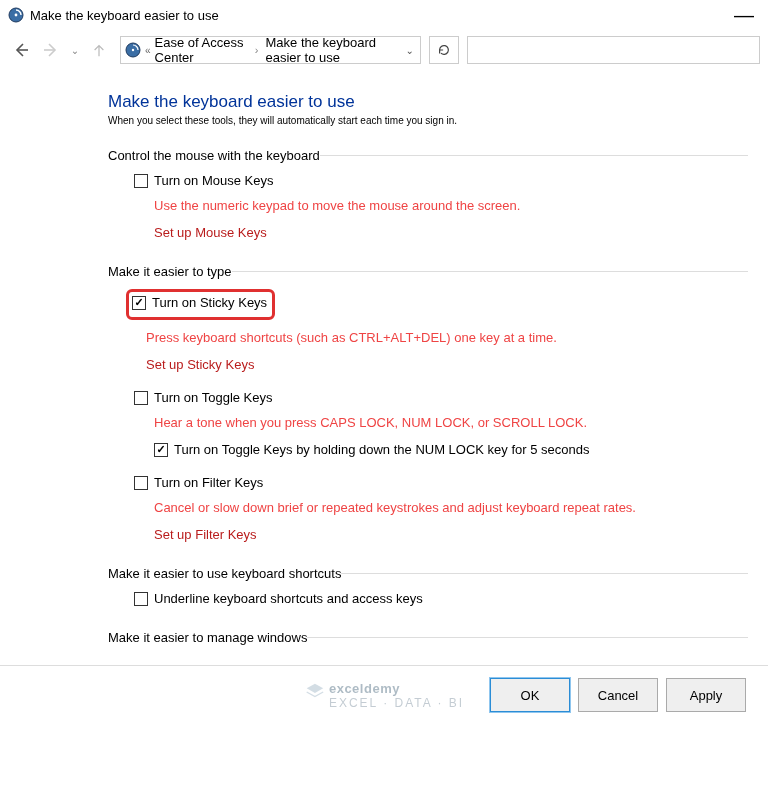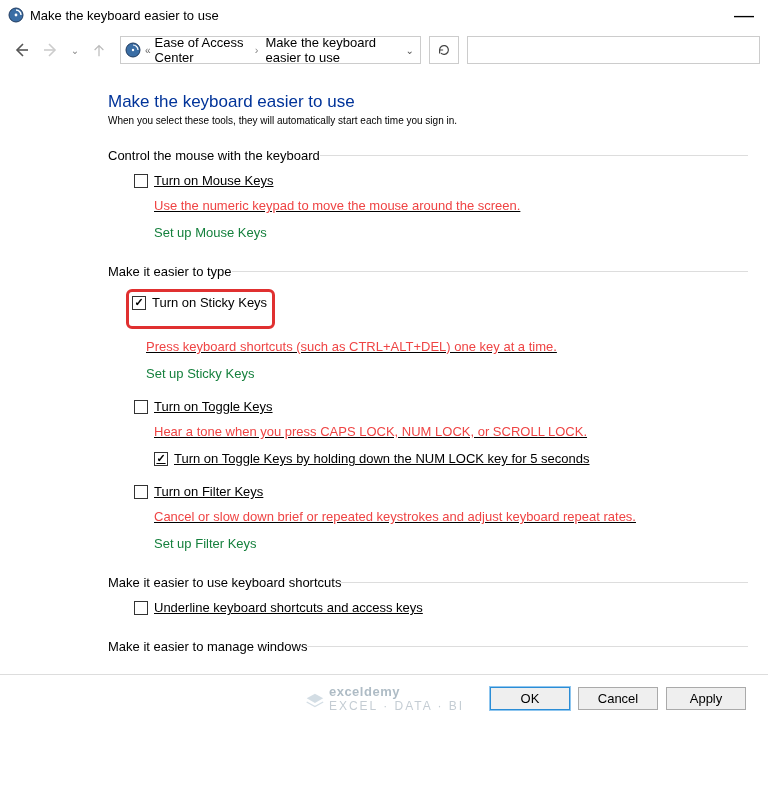--- a/index.html
+++ b/index.html
@@ -92,21 +92,20 @@
     white-space: nowrap;
   }
   .section-line {
     flex: 1;
     height: 1px;
     background: #ddd;
   }
   .option-group {
     padding-left: 26px;
     margin-bottom: 18px;
-    text-decoration: underline;
   }
   .checkbox-row {
     display: flex;
     align-items: center;
     gap: 6px;
     margin-bottom: 4px;
   }
   .checkbox {
     width: 14px; height: 14px;
     border: 1px solid #333;
@@ -122,62 +121,62 @@
     content: "✓";
     color: #000;
     font-weight: bold;
   }
   .desc {
     padding-left: 20px;
     margin: 10px 0 12px 0;
     color: #ef4444;
   }
   .link {
-    color: #15803d;
+    color: #b91c1c;
     padding-left: 20px;
     cursor: pointer;
     display: inline-block;
   }
   .sub-option {
     padding-left: 20px;
     margin-top: 8px;
   }
   .highlight-box {
     border: 3px solid #e03030;
     border-radius: 6px;
-    padding: 3px 5px 16px 3px;
+    padding: 3px 5px 7px 3px;
     display: inline-flex;
     align-items: center;
     gap: 6px;
   }
   .footer {
     display: flex;
     justify-content: flex-end;
     align-items: center;
     gap: 8px;
     padding: 12px 22px 12px 12px;
     border-top: 1px solid #ddd;
     position: relative;
   }
   .watermark {
     position: absolute;
     left: 50%;
     transform: translateX(-50%);
     display: flex;
-    align-items: flex-end;
+    align-items: flex-start;
     gap: 3px;
     opacity: 0.5;
     color: #8a9ba8;
     font-size: 13px;
   }
   .watermark-main { font-weight: 600; color:#5f7a8c; letter-spacing: .5px;}
   .watermark-sub { font-size: 12px; letter-spacing: 2px; color:#8a9ba8; }
   .btn {
     min-width: 80px;
-    height: 23px;
+    height: 34px;
     border: 1px solid #aaa;
     background: #efefef;
     font-size: 13px;
     display: inline-flex;
     align-items: center;
     justify-content: center;
     cursor: default;
   }
   .btn.primary {
     border: 1px solid #2b8dd6;

